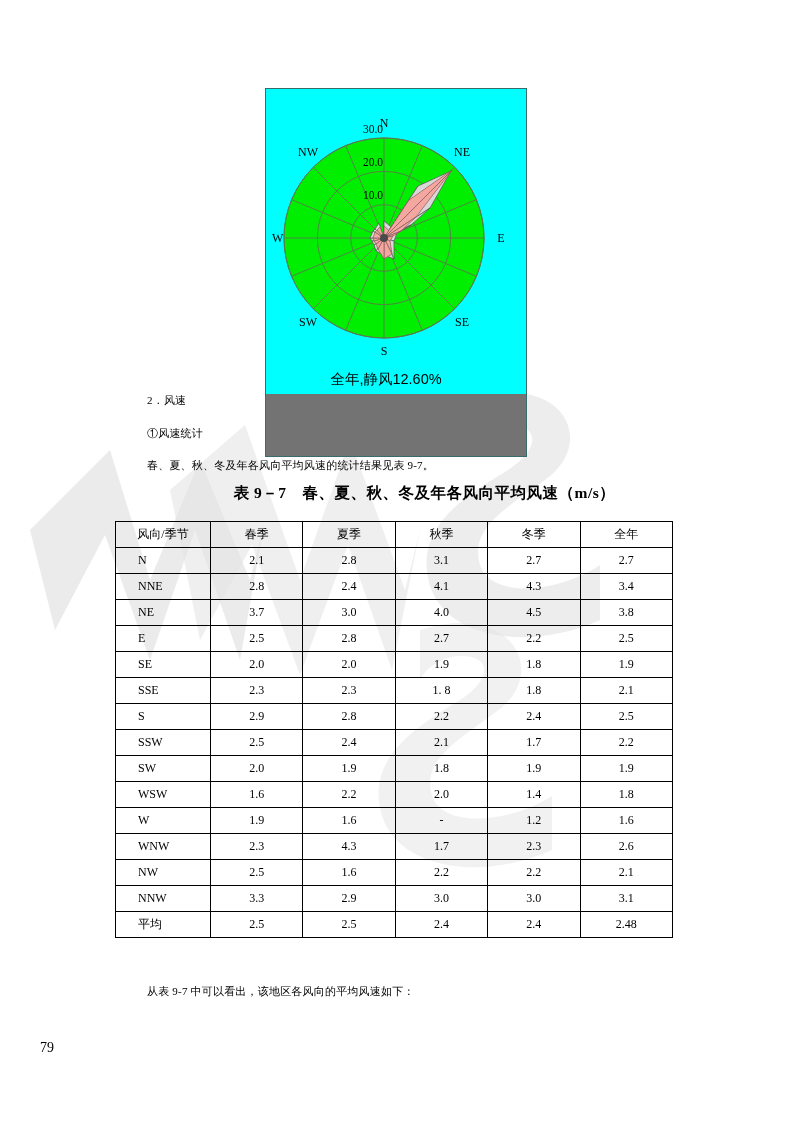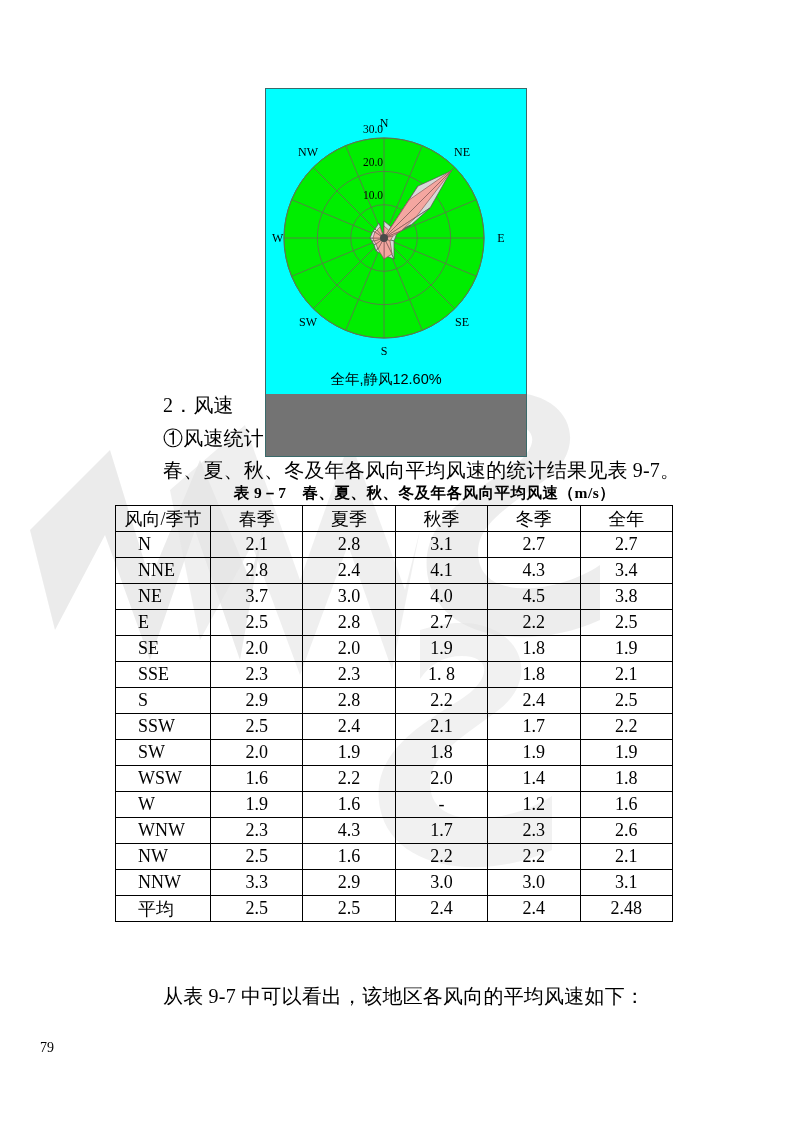--- a/index.html
+++ b/index.html
@@ -36,26 +36,25 @@
     background: #737373;
     border: 1px solid #3a6a6a;
     box-sizing: border-box;
     z-index: 2;
   }
   #figure svg { display: block; }
 
   
   .para {
     position: absolute;
-    font-size: 20px;
+    font-size: 11px;
     line-height: 1;
     letter-spacing: 0.2px;
     white-space: nowrap;
     z-index: 3;
-    margin-left: 16px;
   }
   #p-windspeed { left: 147px; top: 395px; }
   #p-stats     { left: 147px; top: 428px; }
   #p-intro     { left: 147px; top: 460px; }
   #p-conclusion{ left: 147px; top: 986px; }
 
   
   #table-title {
     position: absolute;
     left: 0; top: 483px;
@@ -71,21 +70,22 @@
     position: absolute;
     left: 115px;
     top: 505px;
     width: 557px;
     z-index: 3;
   }
   table#speed-table {
     border-collapse: collapse;
     width: 557px;
     table-layout: fixed;
-    font-size: 18px;
+    font-size: 12px;
+    margin-top: 16px;
   }
   table#speed-table th,
   table#speed-table td {
     border: 1px solid #000000;
     height: 26px;
     padding: 0 6px;
     font-weight: normal;
     text-align: center;
     vertical-align: middle;
     box-sizing: border-box;

